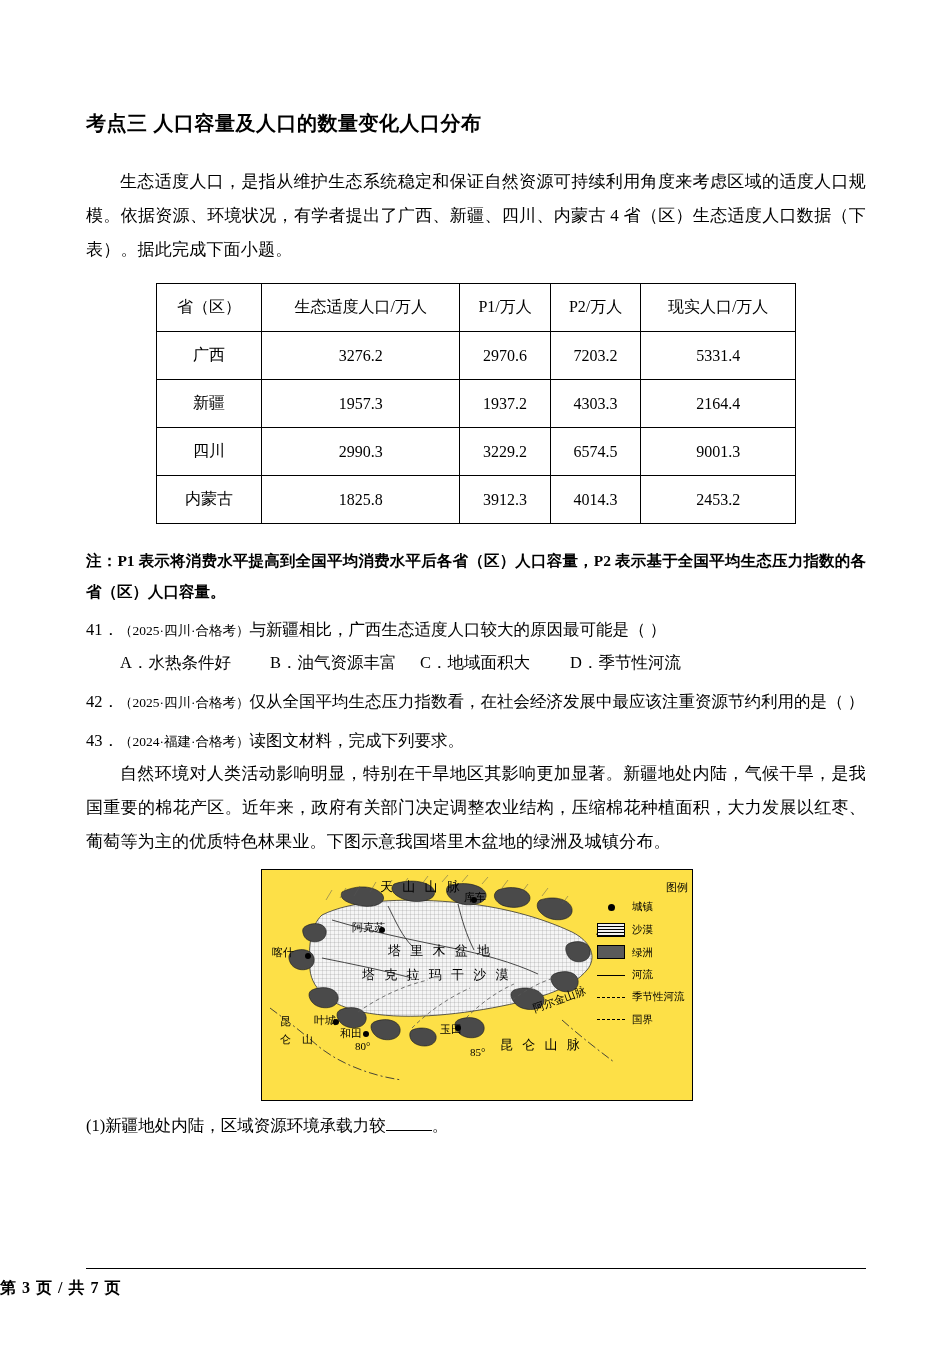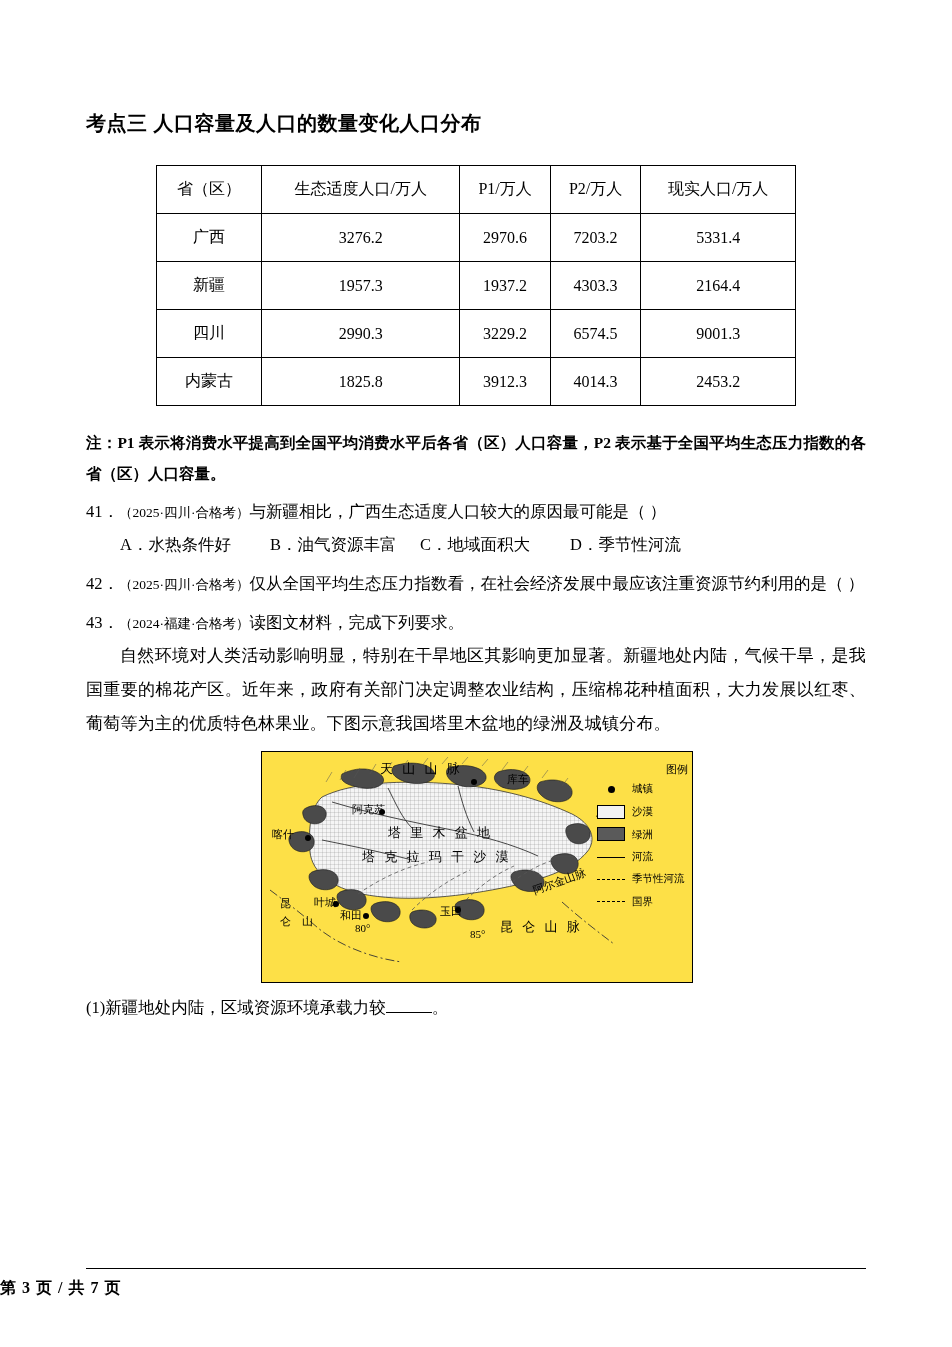--- a/index.html
+++ b/index.html
@@ -188,20 +188,21 @@
   }
   .map-label.big { font-size: 13px; letter-spacing: 3px; }
 </style>
 </head>
 <body>
 
 <div class="page">
 
   <h1 class="heading">考点三 人口容量及人口的数量变化人口分布</h1>
 
+  <p class="para indent">生态适度人口，是指从维护生态系统稳定和保证自然资源可持续利用角度来考虑区域的适度人口规模。依据资源、环境状况，有学者提出了广西、新疆、四川、内蒙古 4 省（区）生态适度人口数据（下表）。据此完成下面小题。</p>
 
   <table class="data">
     <thead>
       <tr>
         <th>省（区）</th>
         <th>生态适度人口/万人</th>
         <th>P1/万人</th>
         <th>P2/万人</th>
         <th>现实人口/万人</th>
       </tr>
@@ -316,21 +317,21 @@
           <circle cx="212" cy="30" r="3"></circle>
           <circle cx="120" cy="60" r="3"></circle>
           <circle cx="46" cy="86" r="3"></circle>
           <circle cx="74" cy="152" r="3"></circle>
           <circle cx="104" cy="164" r="3"></circle>
           <circle cx="196" cy="158" r="3"></circle>
         </g>
       </svg>
 
       <div class="map-label big" style="left:118px; top:8px;">天 山 山 脉</div>
-      <div class="map-label" style="left:202px; top:20px;margin-left:43px;">库车</div>
+      <div class="map-label" style="left:202px; top:20px;">库车</div>
       <div class="map-label" style="left:90px; top:50px;">阿克苏</div>
       <div class="map-label" style="left:10px; top:75px;">喀什</div>
       <div class="map-label big" style="left:126px; top:72px;">塔 里 木 盆 地</div>
       <div class="map-label big" style="left:100px; top:96px;">塔 克 拉 玛 干 沙 漠</div>
       <div class="map-label" style="left:334px; top:56px;">40°</div>
       <div class="map-label" style="left:270px; top:122px; transform:rotate(-20deg);">阿尔金山脉</div>
       <div class="map-label" style="left:52px; top:143px;">叶城</div>
       <div class="map-label" style="left:78px; top:156px;">和田</div>
       <div class="map-label" style="left:178px; top:152px;">玉田</div>
       <div class="map-label" style="left:18px; top:144px;">昆</div>

